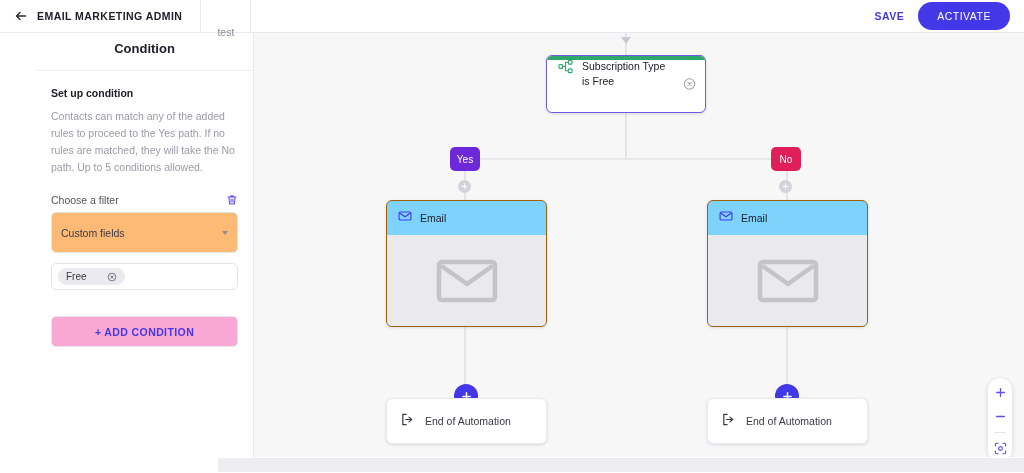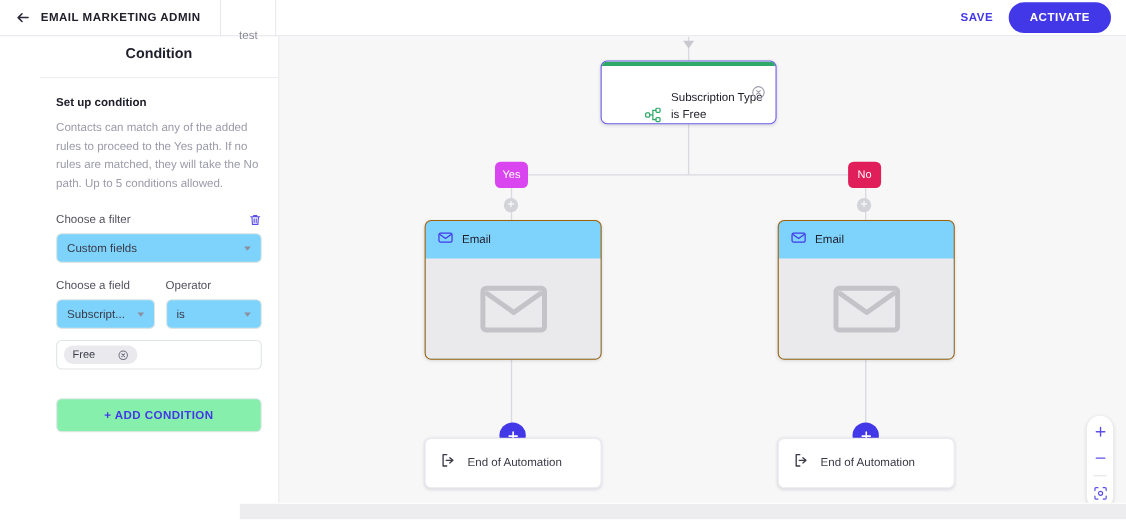--- a/index.html
+++ b/index.html
@@ -32,21 +32,21 @@
     height: 33px; line-height: 33px; cursor: pointer;
   }
   .topbar-right {
     margin-left: auto; display: flex; align-items: center; gap: 14px; padding-right: 14px;
   }
   .save-btn {
     font-size: 10.5px; font-weight: bold; letter-spacing: .5px;
     color: #4338e8; background: none; border: none; cursor: pointer;
   }
   .activate-btn {
-    font-size: 10.5px; font-weight: bold; letter-spacing: .5px;
+    font-size: 10.5px; font-weight: normal; letter-spacing: .5px;
     color: #ffffff; background: #4338e8; border: none;
     border-radius: 16px; padding: 8px 19px; cursor: pointer;
   }
 
   
   .sidebar {
     position: absolute; top: 26px; left: 0; width: 218px; height: 440px;
     background: #ffffff; border-right: 1px solid #e8e8ed; z-index: 20; margin-left: 36px;
   }
   .sidebar-header {
@@ -58,22 +58,22 @@
   .section-title { font-size: 10.5px; font-weight: bold; color: #20202c; margin-bottom: 9px; }
   .section-desc { font-size: 10.5px; line-height: 1.62; color: #9b9baa; margin-bottom: 18px; }
 
   .field-label-row {
     display: flex; align-items: center; justify-content: space-between; margin-bottom: 6px; gap: 24px;
   }
   .field-label { font-size: 10.5px; color: #53535f; }
   .trash-icon { color: #5a4fe8; cursor: pointer; display: flex; }
 
   .select {
-    position: relative; width: 100%; height: 27px;
-    border: 1px solid #dfe6e2; border-radius: 5px; background: #7dd3fc;
+    position: relative; width: 100%; height: 41px;
+    border: 1px solid #dfe6e2; border-radius: 5px; background: #fdba74;
     display: flex; align-items: center; padding: 0 9px;
     font-size: 10.5px; color: #3a3a47; cursor: pointer;
   }
   .caret {
     position: absolute; right: 9px; width: 0; height: 0;
     border-left: 3.5px solid transparent; border-right: 3.5px solid transparent;
     border-top: 4px solid #8e8e9c;
   }
   .two-col { display: flex; gap: 10px; margin-top: 15px; }
   .col-a { width: 90px; } .col-b { width: 88px; }
@@ -83,61 +83,61 @@
     display: flex; align-items: center; padding: 0 6px;
   }
   .chip {
     display: inline-flex; align-items: center; gap: 20px;
     background: #eaeaee; border-radius: 11px;
     padding: 3px 8px; font-size: 10px; color: #3a3a47;
   }
   .chip-x { color: #6e6e7d; cursor: pointer; display: flex; }
   .add-condition {
     margin-top: 26px; width: 100%; height: 31px;
-    border: 1px solid #e6e6ec; border-radius: 5px; background: #86efac;
+    border: 1px solid #e6e6ec; border-radius: 5px; background: #f9a8d4;
     display: flex; align-items: center; justify-content: center;
     font-size: 10.5px; font-weight: bold; letter-spacing: .4px;
     color: #4338e8; cursor: pointer;
   }
 
   
   .canvas {
     position: absolute; top: 33px; left: 218px;
     width: 806px; height: 440px; background: #f7f7f8; overflow: hidden;
   }
   .canvas-svg { position: absolute; inset: 0; width: 806px; height: 440px; }
 
   .node {
     position: absolute; background: #ffffff; border-radius: 6px;
     box-shadow: 0 1px 3px rgba(20,20,40,.12);
   }
   
   .cond-node {
     left: 328px; top: 22px; width: 160px; height: 58px;
     border: 1.5px solid #6b5ce7; border-radius: 6px;
-    overflow: hidden; display: flex; align-items: flex-end; padding-left: 28px;
+    overflow: hidden; display: flex; align-items: flex-start;
   }
   .cond-top { position: absolute; top: 0; left: 0; right: 0; height: 4px; background: #2fa86a; }
   .cond-icon { margin-left: 11px; margin-top: 3px; display: flex; color: #2fa86a; }
   .cond-label {
     margin-left: 9px; margin-top: 3px; font-size: 10.5px; color: #20202c;
     line-height: 1.45; width: 92px;
   }
   .cond-close {
     position: absolute; right: 9px; top: 50%; transform: translateY(-50%);
     color: #a0a0ae; cursor: pointer; display: flex;
   }
 
   
   .badge {
     position: absolute; width: 30px; height: 24px; border-radius: 5px;
     display: flex; align-items: center; justify-content: center;
     font-size: 10px; color: #ffffff;
   }
-  .badge-yes { left: 232px; top: 114px; background: #d946ef; }
+  .badge-yes { left: 232px; top: 114px; background: #6d28d9; }
   .badge-no  { left: 553px; top: 114px; background: #e01e5a; }
 
   
   .plus-sm {
     position: absolute; width: 13px; height: 13px; border-radius: 50%;
     background: #d3d3da; color: #ffffff; font-size: 11px; line-height: 11px;
     display: flex; align-items: center; justify-content: center; cursor: pointer;
   }
   .plus-sm-yes { left: 240px; top: 147px; }
   .plus-sm-no  { left: 561px; top: 147px; }
@@ -233,36 +233,20 @@
           <svg width="12" height="12" viewBox="0 0 14 14" fill="none" stroke="#5a4fe8" stroke-width="1.2" stroke-linecap="round" stroke-linejoin="round">
             <path d="M2.2 3.6h9.6M5.3 3.6V2.4h3.4v1.2M3.5 3.6l.6 8h5.8l.6-8M5.9 5.8v3.8M8.1 5.8v3.8"></path>
           </svg>
         </span>
       </div>
       <div class="select">
         <span>Custom fields</span>
         <span class="caret"></span>
       </div>
 
-      <div class="two-col">
-        <div class="col-a">
-          <div class="field-label" style="margin-bottom:6px">Choose a field</div>
-          <div class="select">
-            <span>Subscript...</span>
-            <span class="caret"></span>
-          </div>
-        </div>
-        <div class="col-b">
-          <div class="field-label" style="margin-bottom:6px">Operator</div>
-          <div class="select">
-            <span>is</span>
-            <span class="caret"></span>
-          </div>
-        </div>
-      </div>
 
       <div class="chip-box">
         <span class="chip">
           <span>Free</span>
           <span class="chip-x">
             <svg width="10" height="10" viewBox="0 0 12 12" fill="none" stroke="#6e6e7d" stroke-width="1.1">
               <circle cx="6" cy="6" r="4.6"></circle>
               <path d="M4.5 4.5l3 3M7.5 4.5l-3 3" stroke-linecap="round"></path>
             </svg>
           </span>

